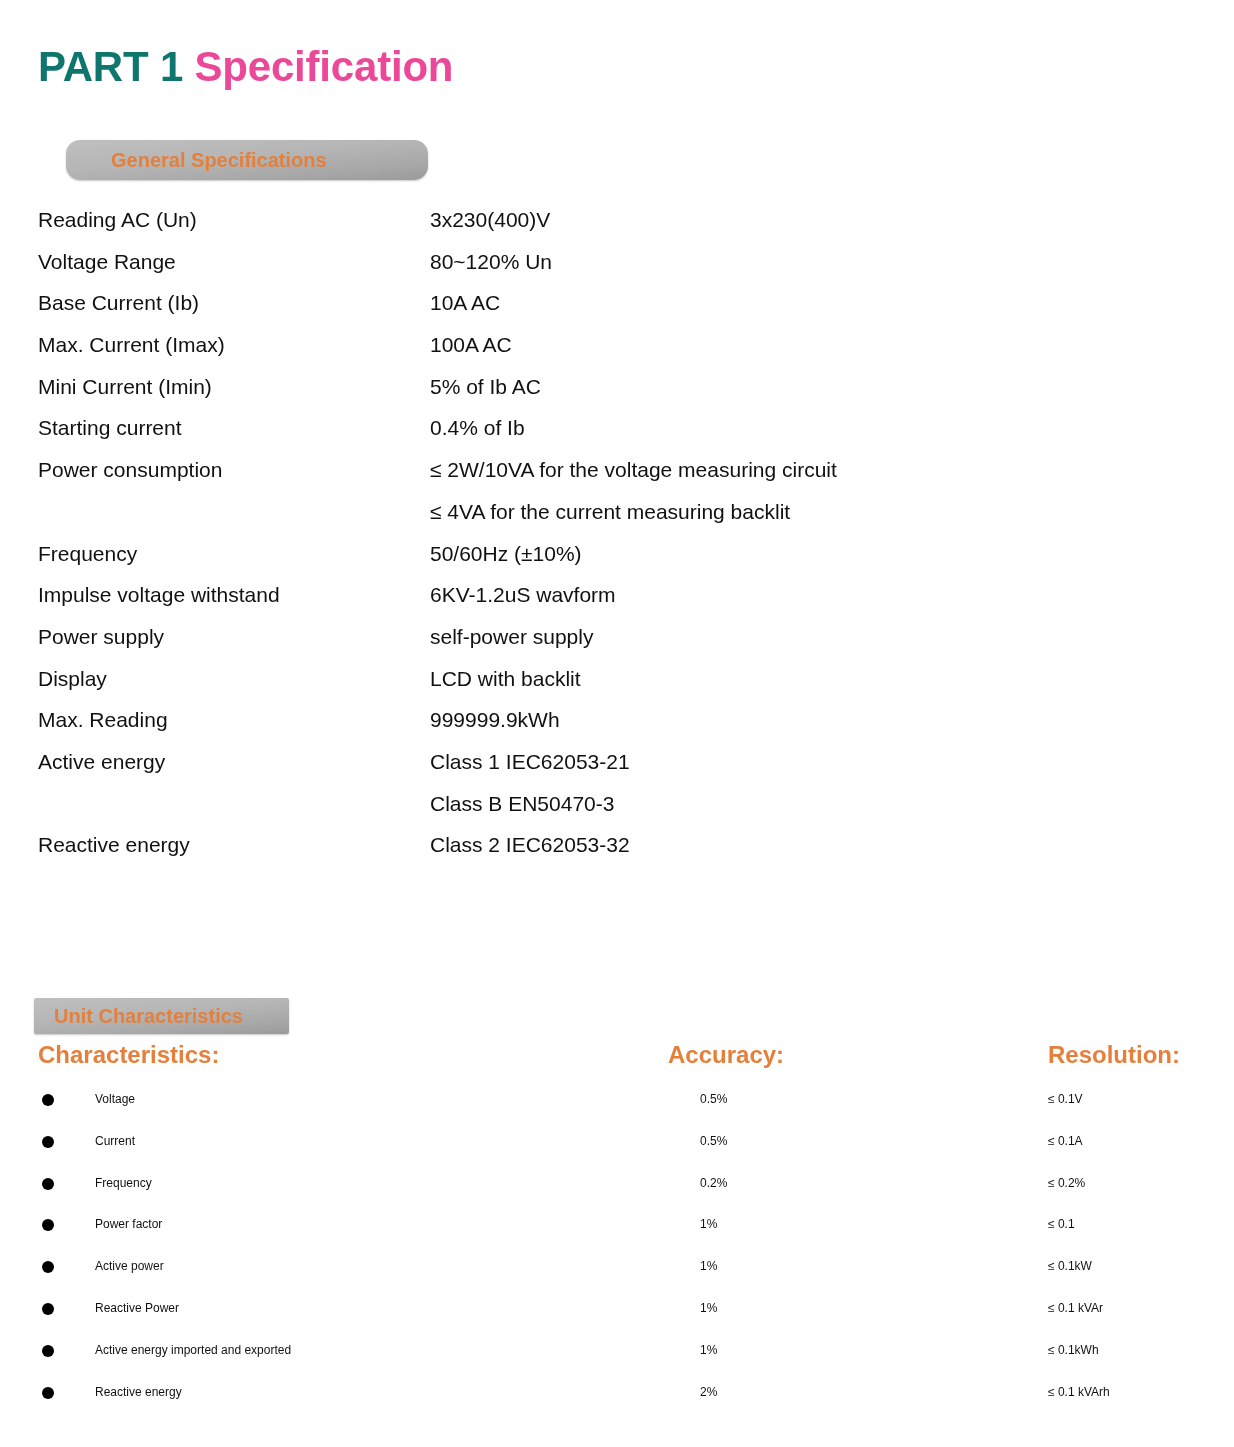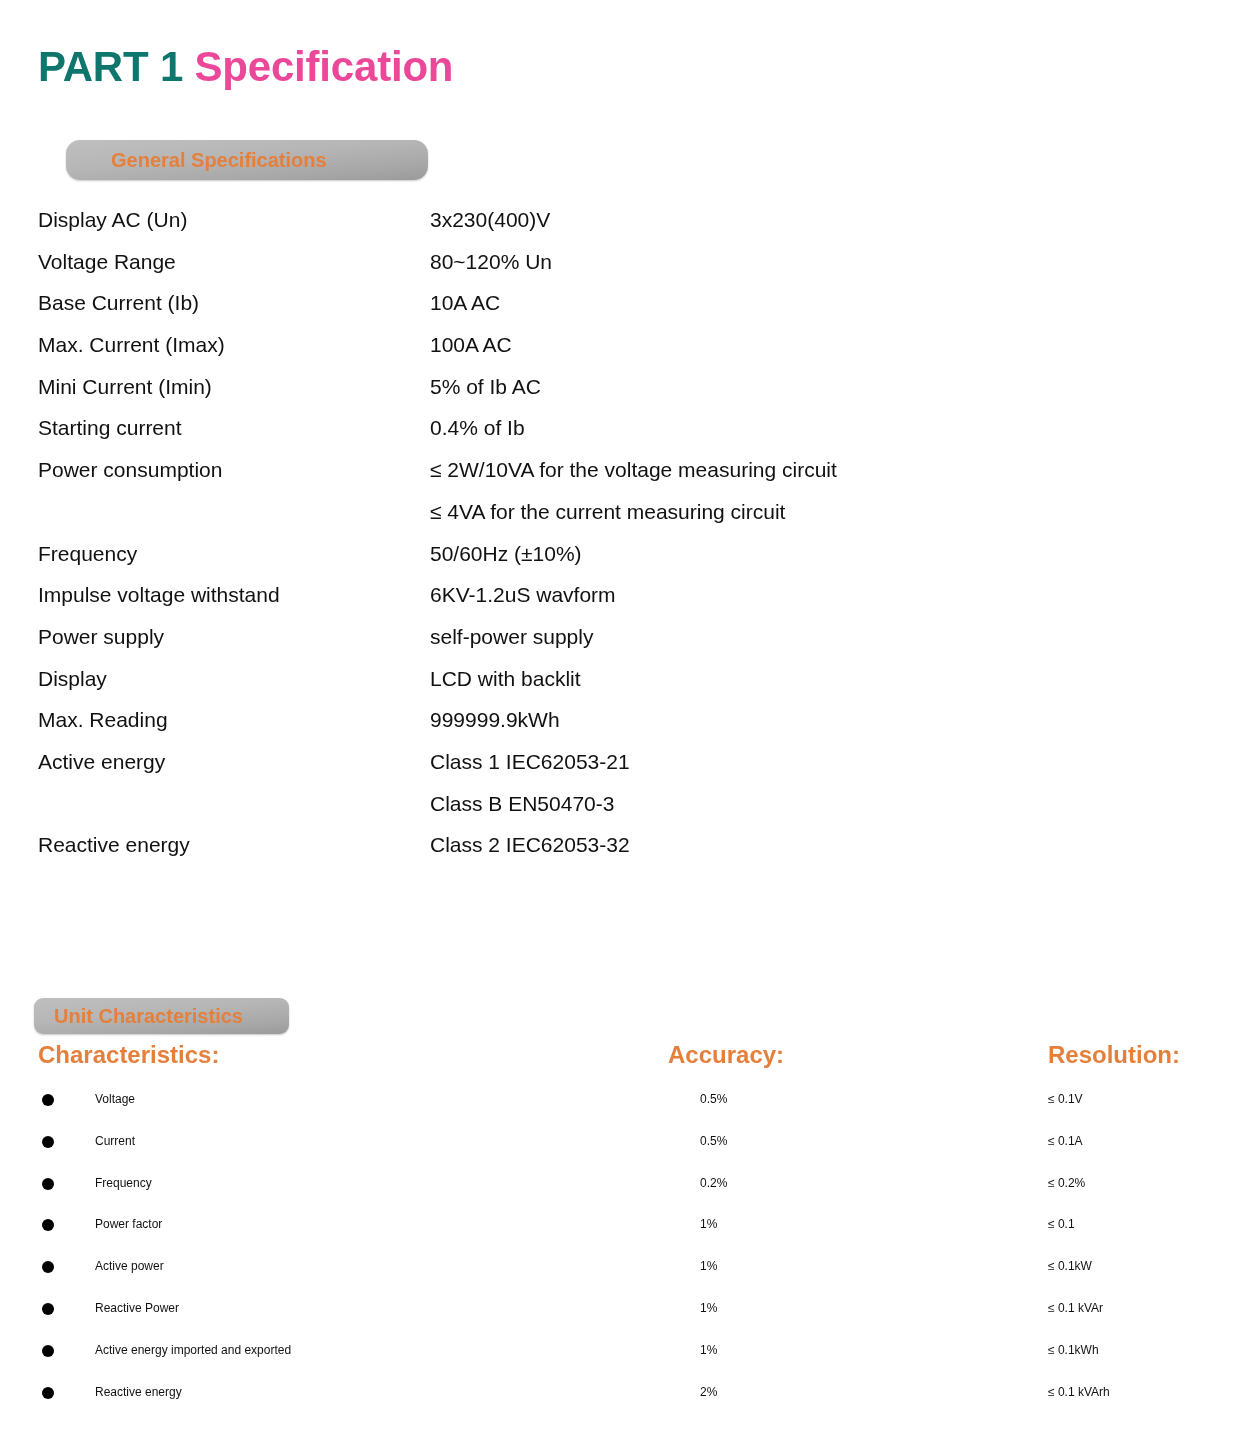--- a/index.html
+++ b/index.html
@@ -51,21 +51,21 @@
     top: 140px;
     width: 362px;
     margin-left: 40px;
   }
   #banner-general .banner-label { margin-left: 45px; }
   #banner-unit {
     left: 34px;
     top: 998px;
     width: 255px;
     height: 36px;
-    border-radius: 9px;
+    border-radius: 2px;
     align-items: center;
   }
   #banner-unit .banner-label { margin-left: 20px; }
 
   
   .spec-list {
     position: absolute;
     left: 0;
     top: 205px;
     width: 1234px;
@@ -137,21 +137,21 @@
   <span class="t-dark">PART 1</span>
   <span class="t-accent">Specification</span>
 </h1>
 
 <div class="banner" id="banner-general">
   <span class="banner-label">General Specifications</span>
 </div>
 
 <div class="spec-list">
     <div class="spec-row">
-      <div class="spec-key">Display AC (Un)</div>
+      <div class="spec-key">Reading AC (Un)</div>
       <div class="spec-val">3x230(400)V</div>
     </div>
     <div class="spec-row">
       <div class="spec-key">Voltage Range</div>
       <div class="spec-val">80~120% Un</div>
     </div>
     <div class="spec-row">
       <div class="spec-key">Base Current (Ib)</div>
       <div class="spec-val">10A AC</div>
     </div>
@@ -166,21 +166,21 @@
     <div class="spec-row">
       <div class="spec-key">Starting current</div>
       <div class="spec-val">0.4% of Ib</div>
     </div>
     <div class="spec-row">
       <div class="spec-key">Power consumption</div>
       <div class="spec-val">≤ 2W/10VA for the voltage measuring circuit</div>
     </div>
     <div class="spec-row">
       <div class="spec-key"></div>
-      <div class="spec-val">≤ 4VA for the current measuring circuit</div>
+      <div class="spec-val">≤ 4VA for the current measuring backlit</div>
     </div>
     <div class="spec-row">
       <div class="spec-key">Frequency</div>
       <div class="spec-val">50/60Hz (±10%)</div>
     </div>
     <div class="spec-row">
       <div class="spec-key">Impulse voltage withstand</div>
       <div class="spec-val">6KV-1.2uS wavform</div>
     </div>
     <div class="spec-row">

